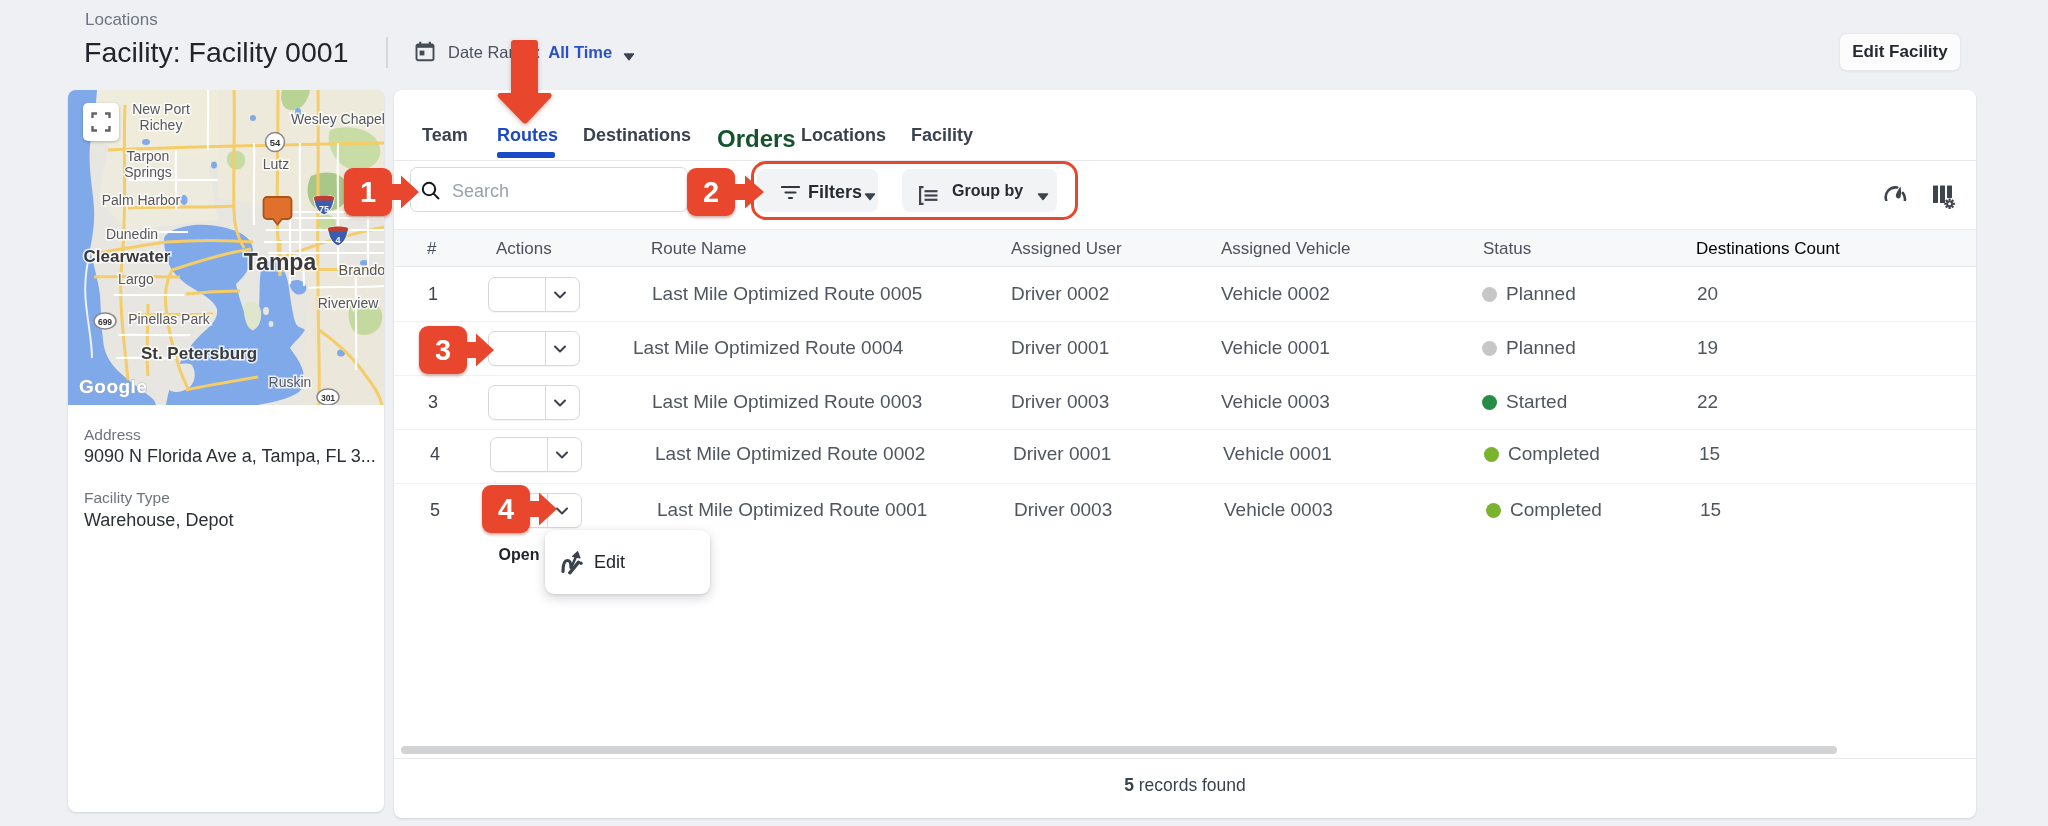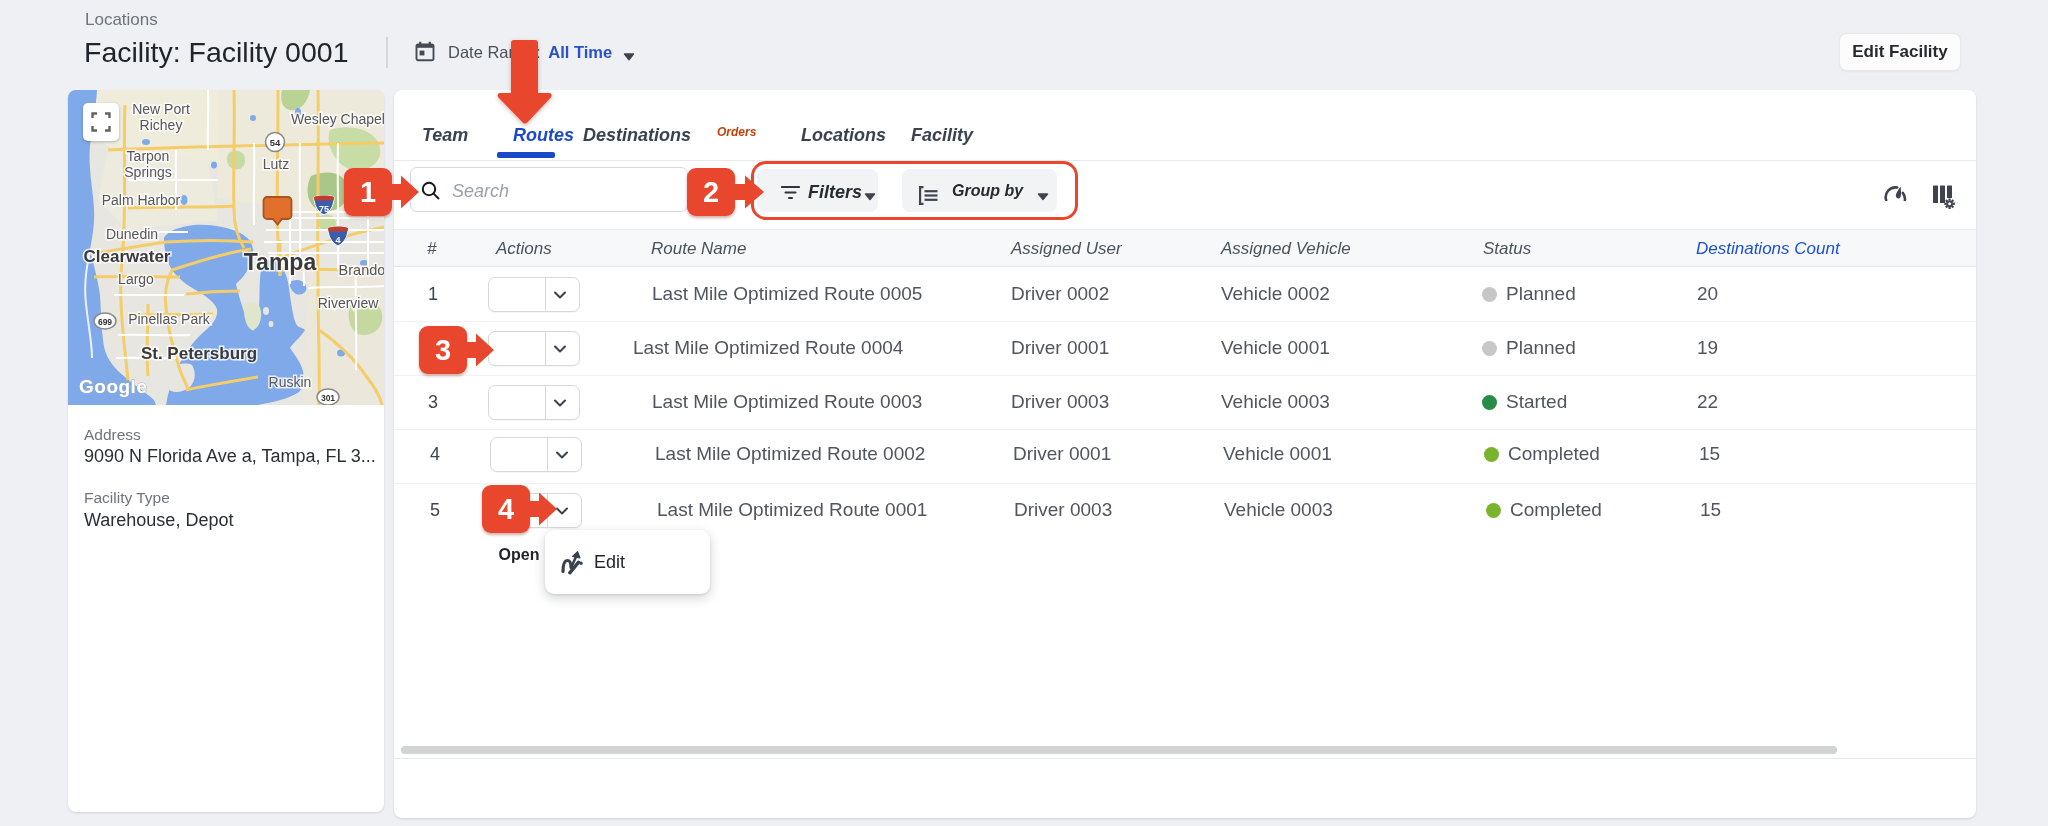--- a/index.html
+++ b/index.html
@@ -175,28 +175,28 @@
       </svg>
     </div>
   </div>
 
   <div style="position:absolute; left:16px; top:336px; font-size:15.5px; color:#6d7480;">Address</div>
   <div style="position:absolute; left:16px; top:356px; font-size:18px; color:#2a2f36;">9090 N Florida Ave a, Tampa, FL 3...</div>
   <div style="position:absolute; left:16px; top:399px; font-size:15.5px; color:#6d7480;">Facility Type</div>
   <div style="position:absolute; left:16px; top:420px; font-size:18px; color:#2a2f36;">Warehouse, Depot</div>
 </div>
 
-<div class="card" style="left:394px; top:90px; width:1582px; height:728px;font-style:italic;">
+<div class="card" style="left:394px; top:90px; width:1582px; height:728px;">
 
   <div style="position:absolute; left:0; top:0; width:100%; height:71px; border-bottom:1px solid #e7e9ec;"></div>
   <div style="position:absolute; top:35px; left:28px; font-size:18px; font-weight:700; color:#3a424d;">Team</div>
-  <div style="position:absolute; top:35px; left:103px; font-size:18px; font-weight:700; color:#1b4ac8;margin-left:16px;">Routes</div>
+  <div style="position:absolute; top:35px; left:103px; font-size:18px; font-weight:700; color:#1b4ac8;">Routes</div>
   <div style="position:absolute; top:62px; left:103px; width:58px; height:6px; background:#1b4ac8; border-radius:2px;"></div>
   <div style="position:absolute; top:35px; left:189px; font-size:18px; font-weight:700; color:#3a424d;">Destinations</div>
-  <div style="position:absolute; top:35px; left:323px; font-size:12px; font-weight:700; color:#c2410c;">Orders</div>
+  <div style="position:absolute; top:35px; left:323px; font-size:24px; font-weight:700; color:#14532d;">Orders</div>
   <div style="position:absolute; top:35px; left:407px; font-size:18px; font-weight:700; color:#3a424d;">Locations</div>
   <div style="position:absolute; top:35px; left:517px; font-size:18px; font-weight:700; color:#3a424d;">Facility</div>
 
   <div style="position:absolute; left:16px; top:77px; width:278px; height:45px; border:1px solid #d5d8dd; border-radius:7px;"></div>
   <svg style="position:absolute; left:26px; top:90px;" width="22" height="22" viewBox="0 0 22 22" fill="none" stroke="#15181d" stroke-width="2">
     <circle cx="9" cy="9" r="6.2"></circle>
       <line x1="13.6" y1="13.6" x2="19" y2="19"></line>
   </svg>
   <div style="position:absolute; left:58px; top:91px; font-size:18px; color:#9aa1ac;">Search</div>
 
@@ -248,29 +248,30 @@
     </g>
   </svg>
 
   <div style="position:absolute; left:0; top:139px; width:100%; height:38px; background:#f7f8f9; border-top:1px solid #eceef0; border-bottom:1px solid #e3e5e8;"></div>
   <div style="position:absolute; top:149px; left:33px; font-size:17px; color:#4a515c;">#</div>
   <div style="position:absolute; top:149px; left:102px; font-size:17px; color:#4a515c;">Actions</div>
   <div style="position:absolute; top:149px; left:257px; font-size:17px; color:#4a515c;">Route Name</div>
   <div style="position:absolute; top:149px; left:617px; font-size:17px; color:#4a515c;">Assigned User</div>
   <div style="position:absolute; top:149px; left:827px; font-size:17px; color:#4a515c;">Assigned Vehicle</div>
   <div style="position:absolute; top:149px; left:1089px; font-size:17px; color:#4a515c;">Status</div>
-  <div style="position:absolute; top:149px; left:1302px; font-size:17px; color:#1d4ed8;">Destinations Count</div>
+  <div style="position:absolute; top:149px; left:1302px; font-size:17px; color:#000000;">Destinations Count</div>
 
   <div style="position:absolute; left:0; top:231px; width:100%; height:1px; background:#f0f1f3;"></div>
   <div style="position:absolute; left:0; top:285px; width:100%; height:1px; background:#f0f1f3;"></div>
   <div style="position:absolute; left:0; top:339px; width:100%; height:1px; background:#f0f1f3;"></div>
   <div style="position:absolute; left:0; top:393px; width:100%; height:1px; background:#f0f1f3;"></div>
 
   <div style="position:absolute; left:7px; top:656px; width:1436px; height:8px; background:#d2d3d5; border-radius:4px;"></div>
   <div style="position:absolute; left:0; top:668px; width:100%; height:1px; background:#e7e9ec;"></div>
+  <div style="position:absolute; left:0; top:685px; width:100%; text-align:center; font-size:17.5px; color:#3a424d;"><b>5</b> records found</div>
 </div>
 
 <style>
 .rownum { position:absolute; font-size:18px; color:#3f454e; }
 .openbtn { position:absolute; left:488px; width:92px; height:35px; background:#fff; border:1px solid #d6d8db; border-radius:7px; box-shadow:0 1px 1px rgba(16,24,40,.04); }
 .openbtn .lbl { position:absolute; left:0; top:0; width:56px; height:33px; display:flex; align-items:center; justify-content:center; font-size:16px; font-weight:700; color:#20242b;margin-top:44px; }
 .openbtn .sep { position:absolute; left:56px; top:0; width:1px; height:33px; background:#d6d8db; }
 .openbtn svg { position:absolute; left:65px; top:13px; }
 .cell { position:absolute; font-size:19px; color:#50565f; }
 .dot { position:absolute; width:15px; height:15px; border-radius:50%; }

